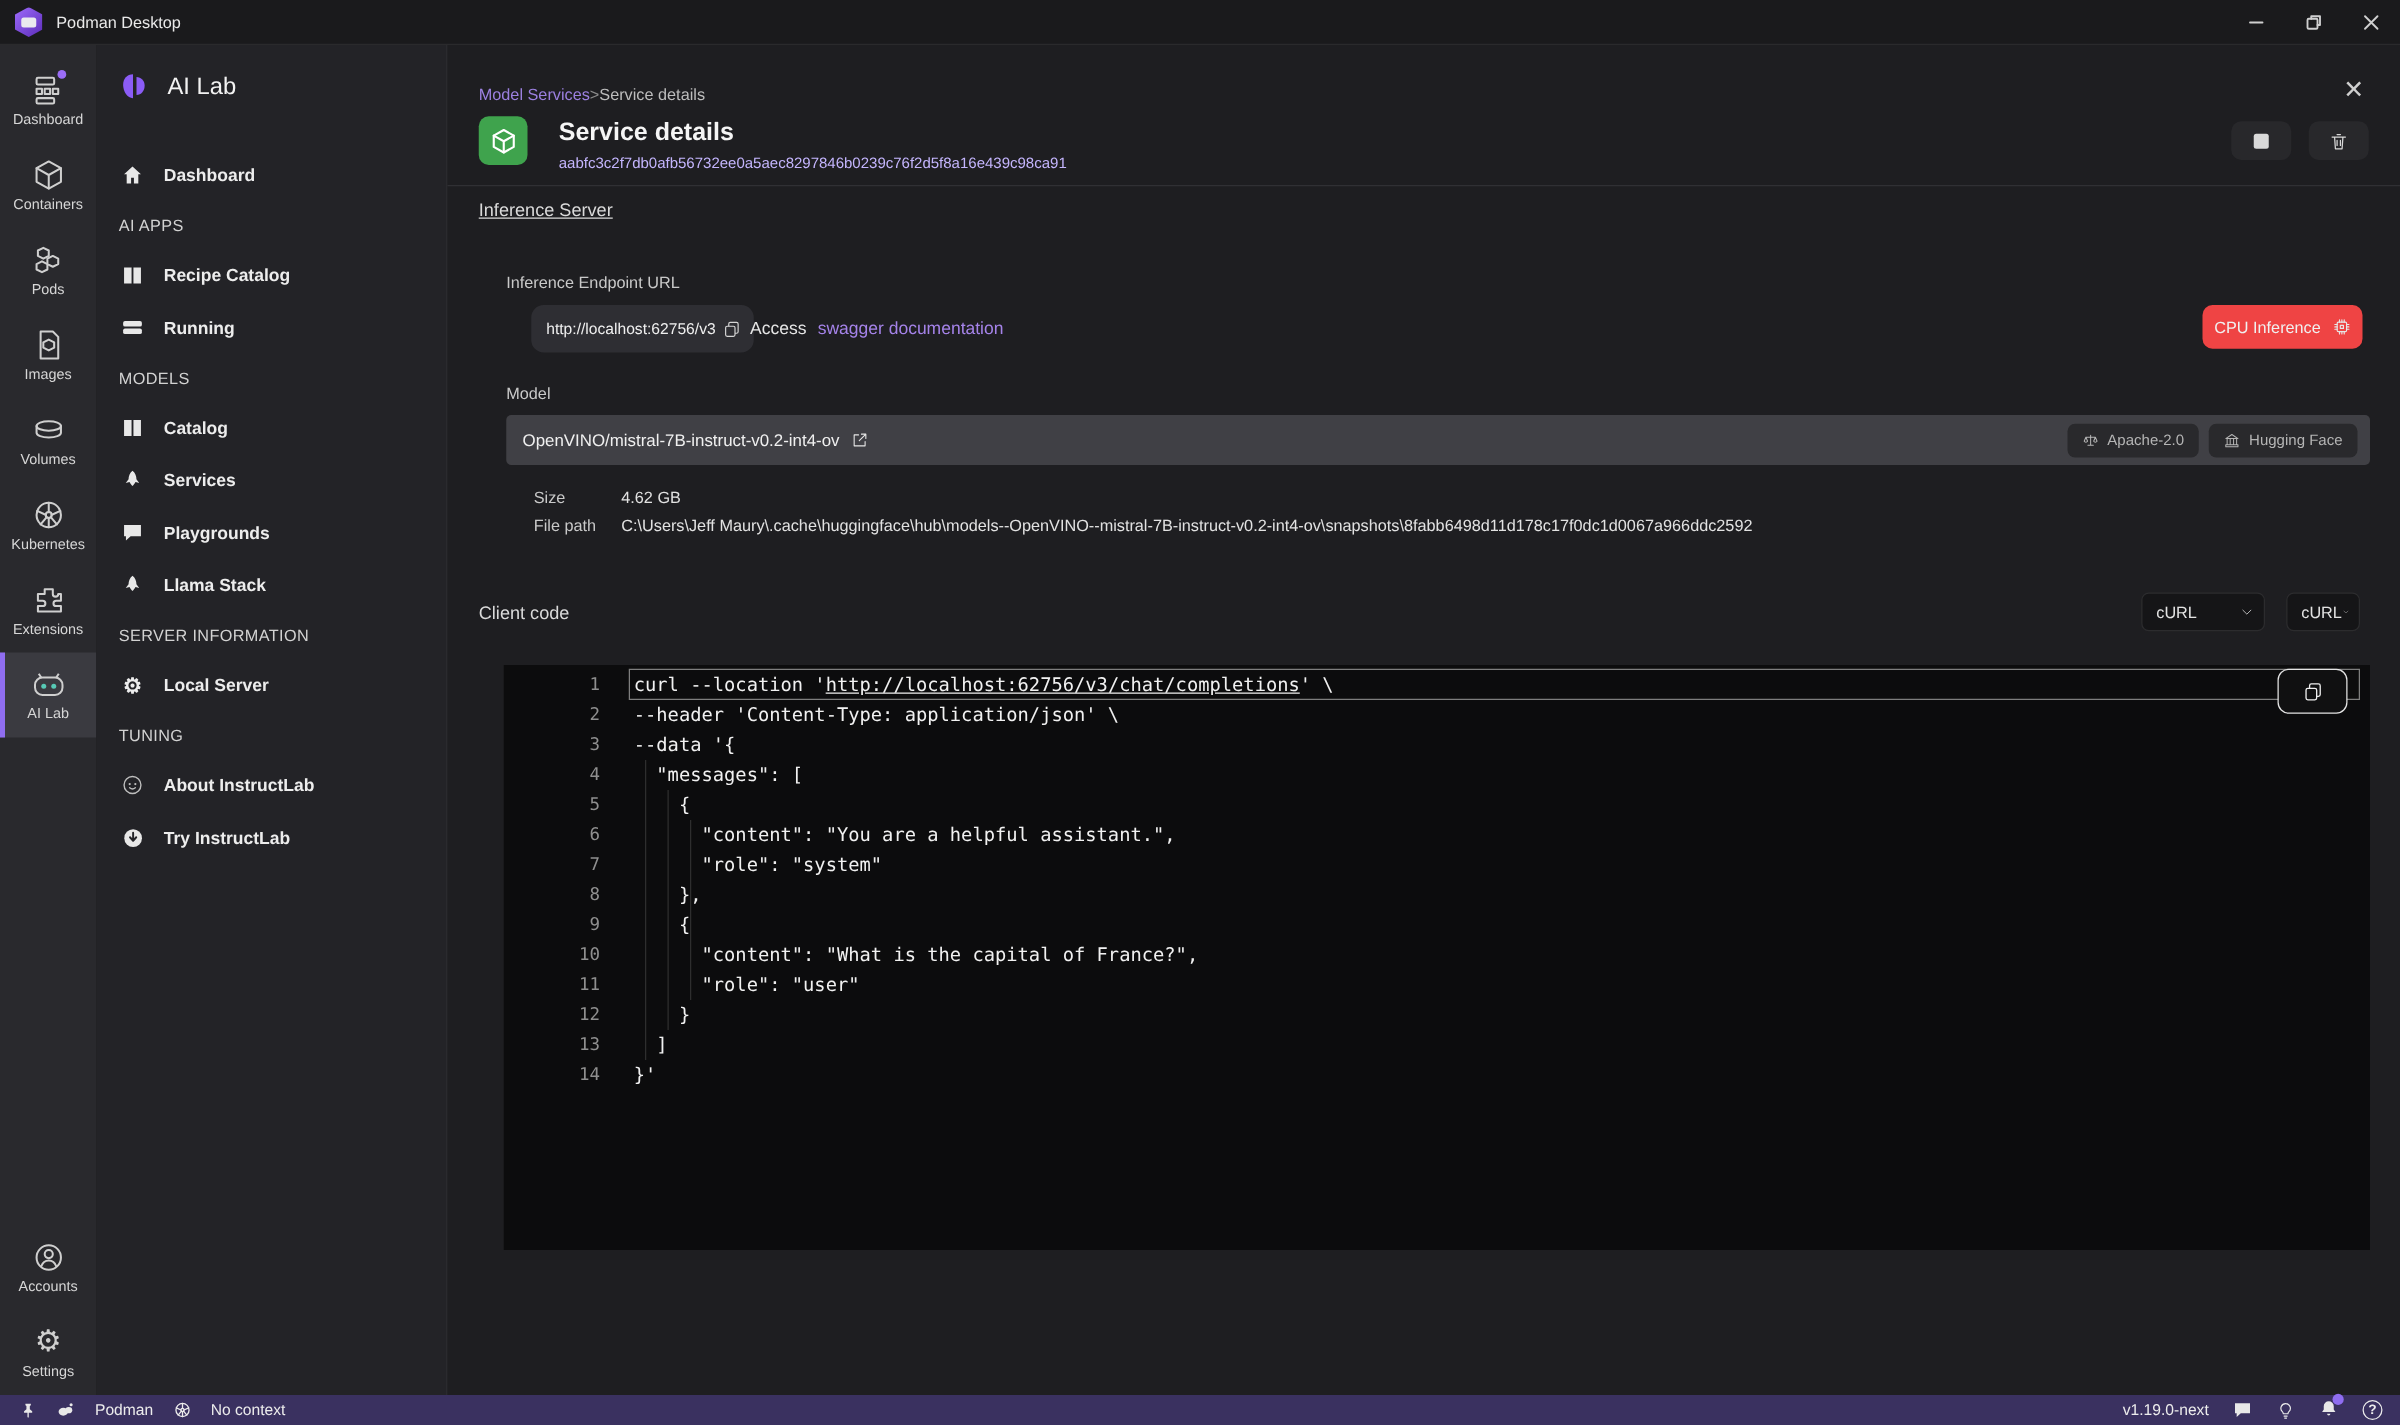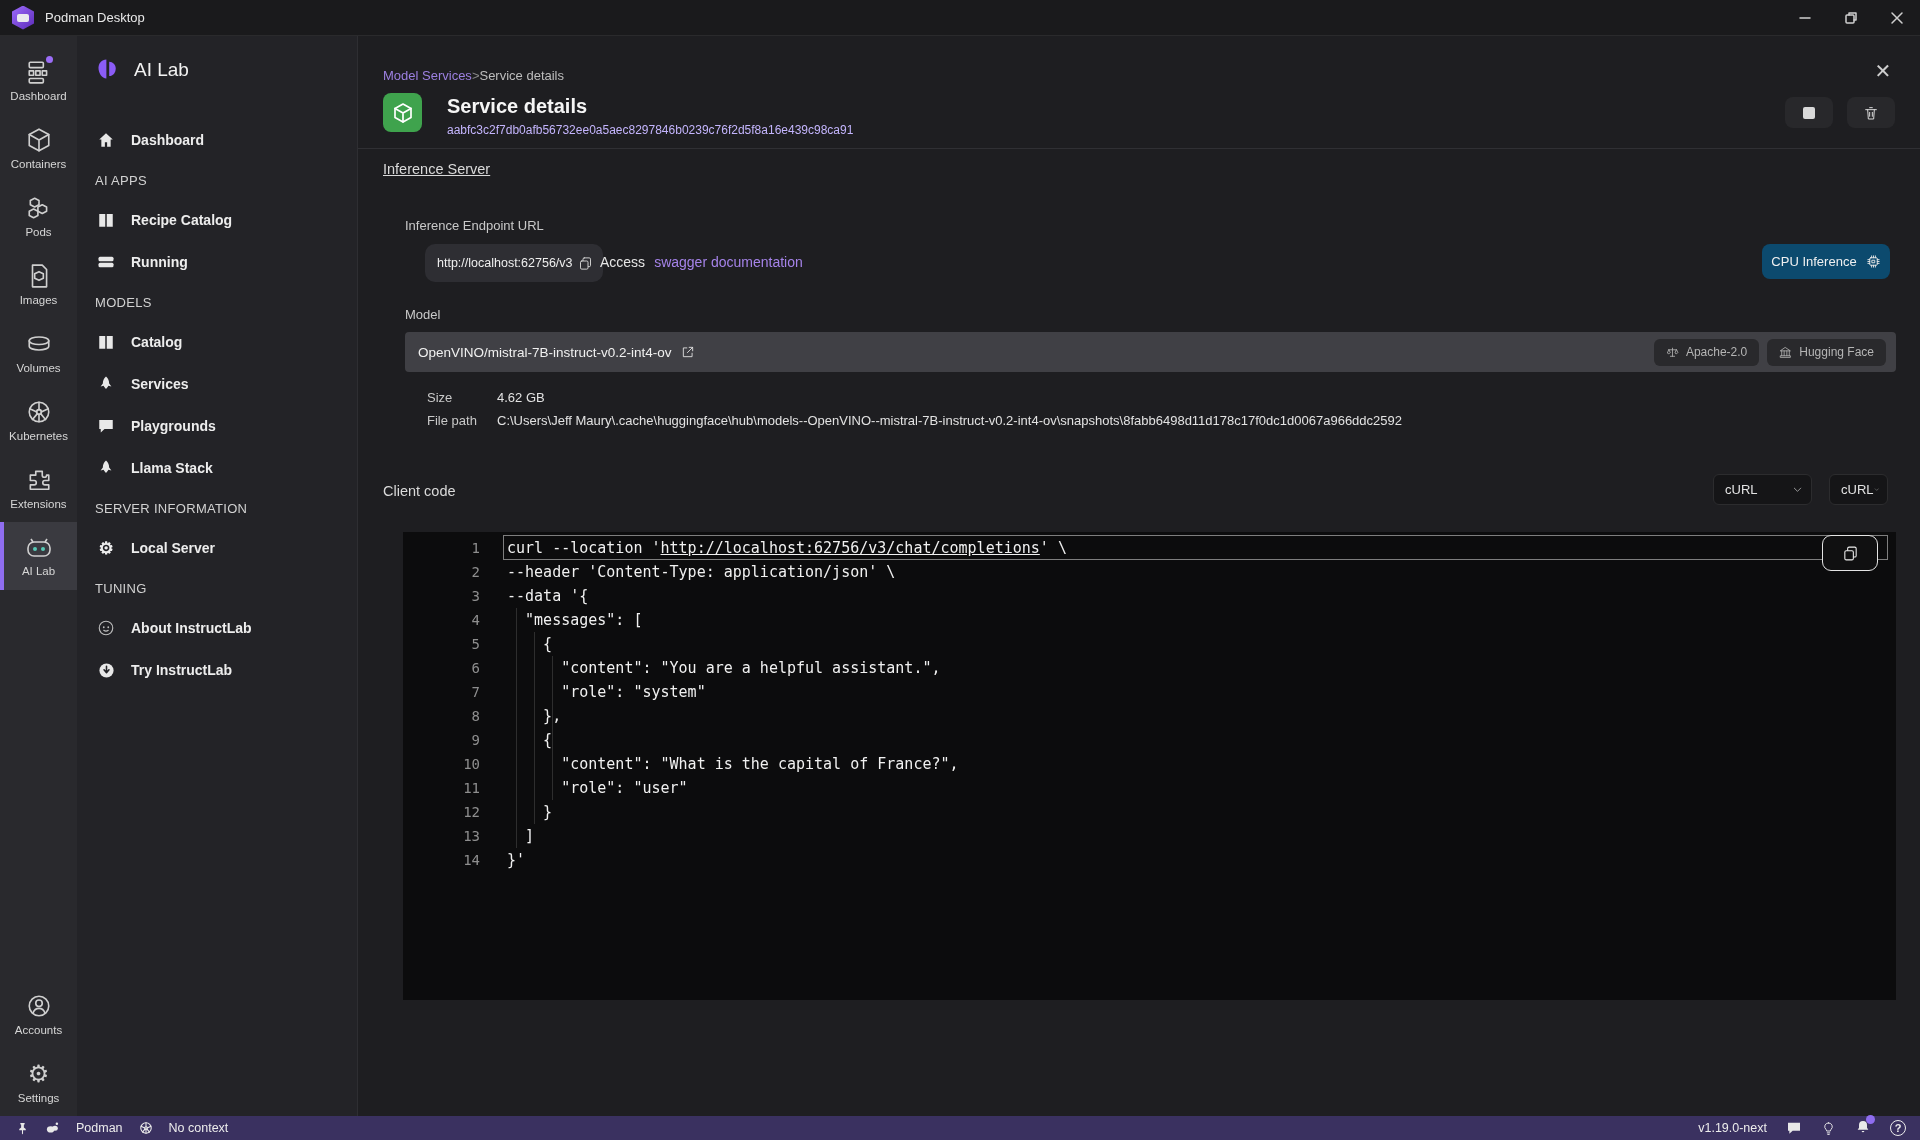--- a/index.html
+++ b/index.html
@@ -44,21 +44,21 @@
   .hdr-btn { position:absolute; top:61px; width:48px; height:31px; background:#28282b; border-radius:8px; display:flex; align-items:center; justify-content:center; cursor:pointer; }
   .stop-sq { width:12px; height:12px; background:#d9d9d9; border-radius:2px; }
   #hdr-divider { position:absolute; left:0; top:112px; width:1562px; border-bottom:1px solid #303034; }
 
   #sec-inference { position:absolute; left:25px; top:125px; font-size:14.5px; color:#dadada;text-decoration:underline; }
   #endpoint-label { position:absolute; left:47px; top:182px; font-size:13px; color:#c9c9c9; }
   #url-box { position:absolute; left:47px; top:208px; width:178px; height:38px; background:#2e2e33; border-radius:10px; display:flex; align-items:center; justify-content:space-between; padding:0 10px 0 12px;margin-left:20px; }
   #url-text { color:#efefef; font-size:12.5px; }
   #access-row { position:absolute; left:242px; top:218px; font-size:14px; color:#e6e6e6; display:flex; gap:9px; }
   #swagger-link { color:#a583e9; cursor:pointer; }
-  #cpu-pill { position:absolute; left:1404px; top:208px; width:128px; height:35px; background:#0c4a6e; border-radius:8px; display:flex; align-items:center; justify-content:center; gap:9px; color:#f0f0f0; font-size:13px; }
+  #cpu-pill { position:absolute; left:1404px; top:208px; width:128px; height:35px; background:#ef4444; border-radius:8px; display:flex; align-items:center; justify-content:center; gap:9px; color:#f0f0f0; font-size:13px; }
 
   #model-label { position:absolute; left:47px; top:271px; font-size:13px; color:#c9c9c9; }
   #model-bar { position:absolute; left:47px; top:296px; width:1491px; height:40px; background:#404045; border-radius:4px; display:flex; align-items:center; padding:0 10px 0 13px; }
   #model-name { color:#f0f0f0; font-size:13.5px; display:flex; align-items:center; gap:9px; }
   #model-bar .bar-spacer { flex:1; }
   .model-badge { height:27px; background:#29292c; border-radius:6px; display:flex; align-items:center; gap:7px; padding:0 12px; color:#b5b5b5; font-size:12px; margin-left:8px; cursor:pointer; }
 
   .kv-row { position:absolute; left:69px; font-size:13px; display:flex; }
   .kv-label { width:70px; color:#c9c9c9; }
   .kv-value { color:#e2e2e2; }

